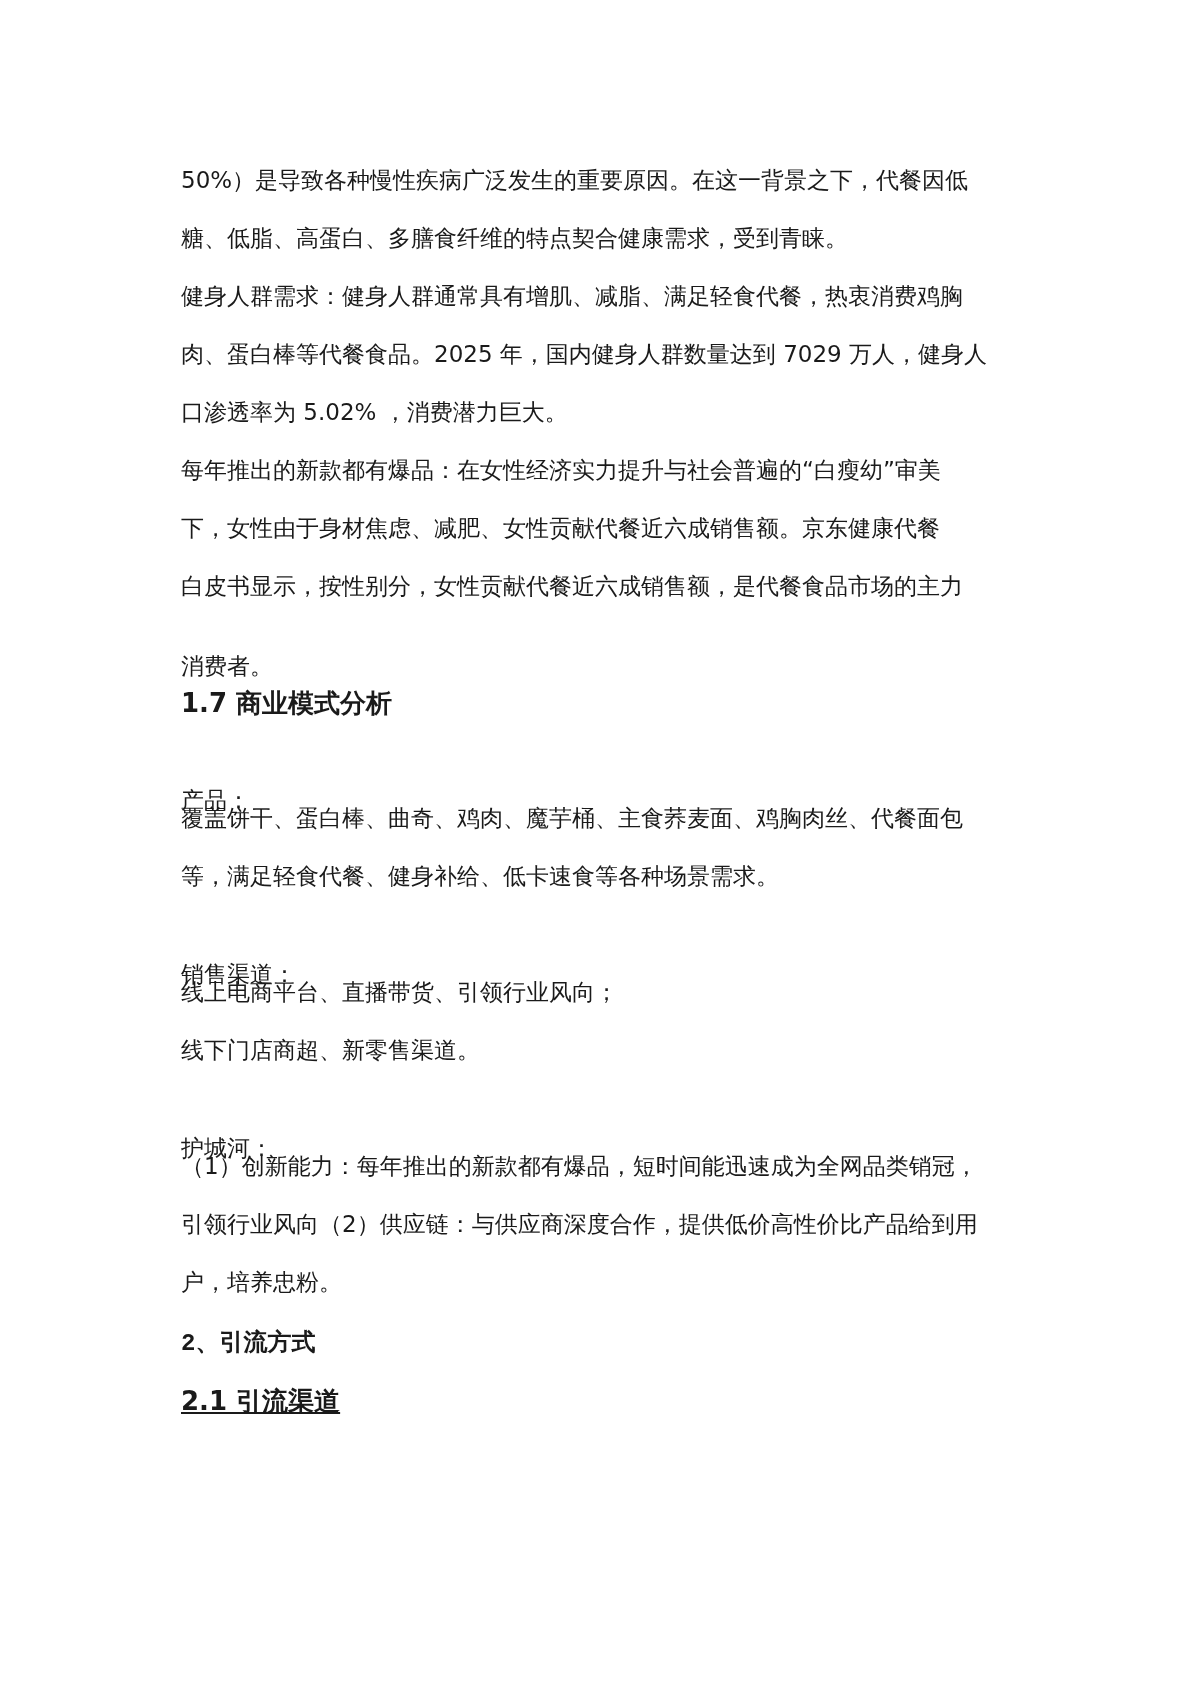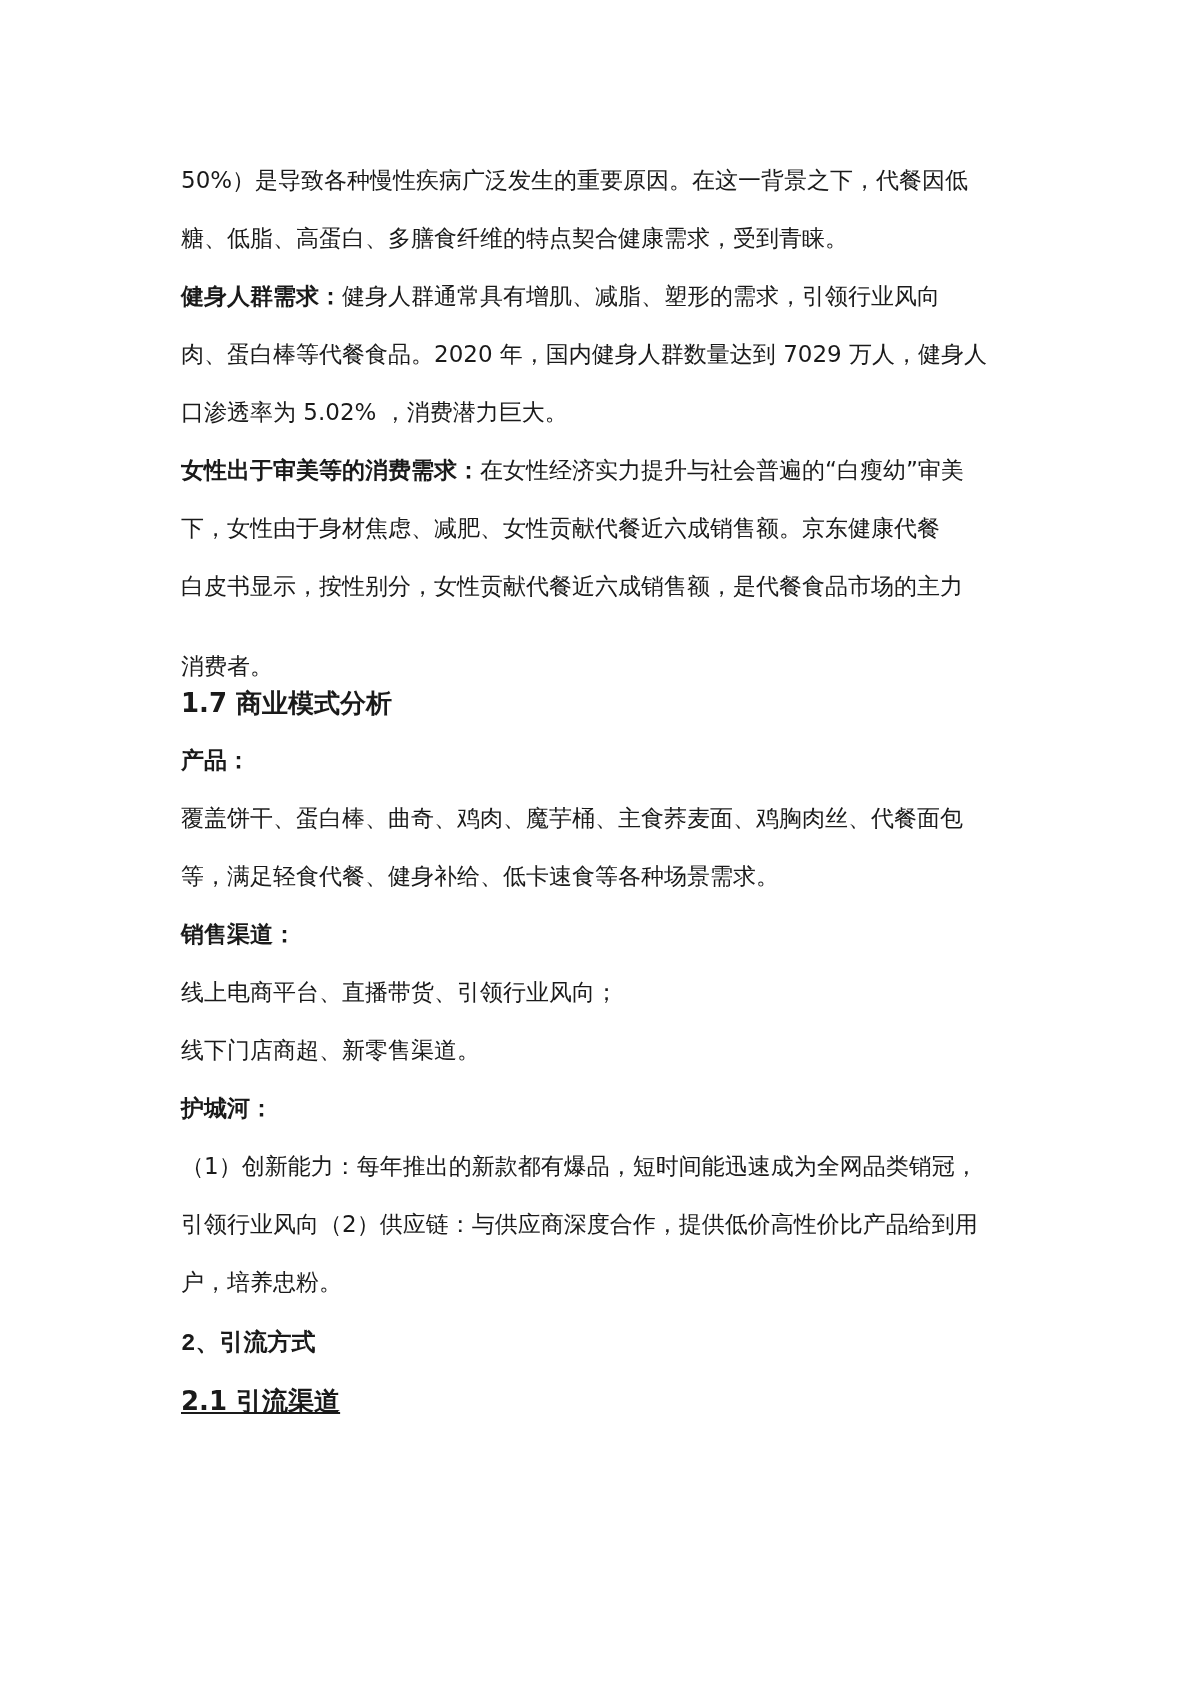--- a/index.html
+++ b/index.html
@@ -1,40 +1,40 @@
 <!DOCTYPE html>
 <html><head>
   <meta charset="utf-8">
   <style>
     html, body { margin: 0; padding: 0; background: #ffffff; }
     body { width: 1200px; height: 1698px; position: relative; overflow: hidden;
            font-family: "DejaVu Sans", "Liberation Sans", sans-serif; color: #1a1a1a; }
     .page { position: absolute; left: 0; top: 0; width: 1200px; height: 1698px; }
     .line { position: absolute; left: 181px; font-size: 23px; line-height: 30px;
             white-space: nowrap; letter-spacing: 0px; }
-    .b { font-weight: bold; }
+    .b { font-weight: normal; margin-top: 40px; }
     .h2 { position: absolute; left: 181px; font-size: 24px; line-height: 44px; font-weight: bold; white-space: nowrap; font-family: Liberation Mono, monospace; }
     .h3 { position: absolute; left: 181px; font-size: 26px; line-height: 34px; font-weight: bold; white-space: nowrap; }
   </style>
 </head>
 <body>
 
 <div class="page">
 
   <div class="line" style="top:165px;">50%）是导致各种慢性疾病广泛发生的重要原因。在这一背景之下，代餐因低</div>
   <div class="line" style="top:223px;">糖、低脂、高蛋白、多膳食纤维的特点契合健康需求，受到青睐。</div>
 
   <div class="line" style="top:281px;">
-    <span class="b">健身人群需求：</span><span>健身人群通常具有增肌、减脂、塑形的需求，引领行业风向</span>
+    <span class="b">健身人群需求：</span><span>健身人群通常具有增肌、减脂、满足轻食代餐，热衷消费鸡胸</span>
   </div>
-  <div class="line" style="top:339px;">肉、蛋白棒等代餐食品。2020 年，国内健身人群数量达到 7029 万人，健身人</div>
+  <div class="line" style="top:339px;">肉、蛋白棒等代餐食品。2025 年，国内健身人群数量达到 7029 万人，健身人</div>
   <div class="line" style="top:397px;">口渗透率为 5.02% ，消费潜力巨大。</div>
 
   <div class="line" style="top:455px;">
-    <span class="b">女性出于审美等的消费需求：</span><span>在女性经济实力提升与社会普遍的“白瘦幼”审美</span>
+    <span class="b">每年推出的新款都有爆品：</span><span>在女性经济实力提升与社会普遍的“白瘦幼”审美</span>
   </div>
   <div class="line" style="top:513px;">下，女性由于身材焦虑、减肥、女性贡献代餐近六成销售额。京东健康代餐</div>
   <div class="line" style="top:571px;">白皮书显示，按性别分，女性贡献代餐近六成销售额，是代餐食品市场的主力</div>
   <div class="line" style="top:629px;margin-top:22px;">消费者。</div>
 
   <div class="h3" style="top:686px;">1.7 商业模式分析</div>
 
   <div class="line b" style="top:745px;">产品：</div>
   <div class="line" style="top:803px;">覆盖饼干、蛋白棒、曲奇、鸡肉、魔芋桶、主食荞麦面、鸡胸肉丝、代餐面包</div>
   <div class="line" style="top:861px;">等，满足轻食代餐、健身补给、低卡速食等各种场景需求。</div>

